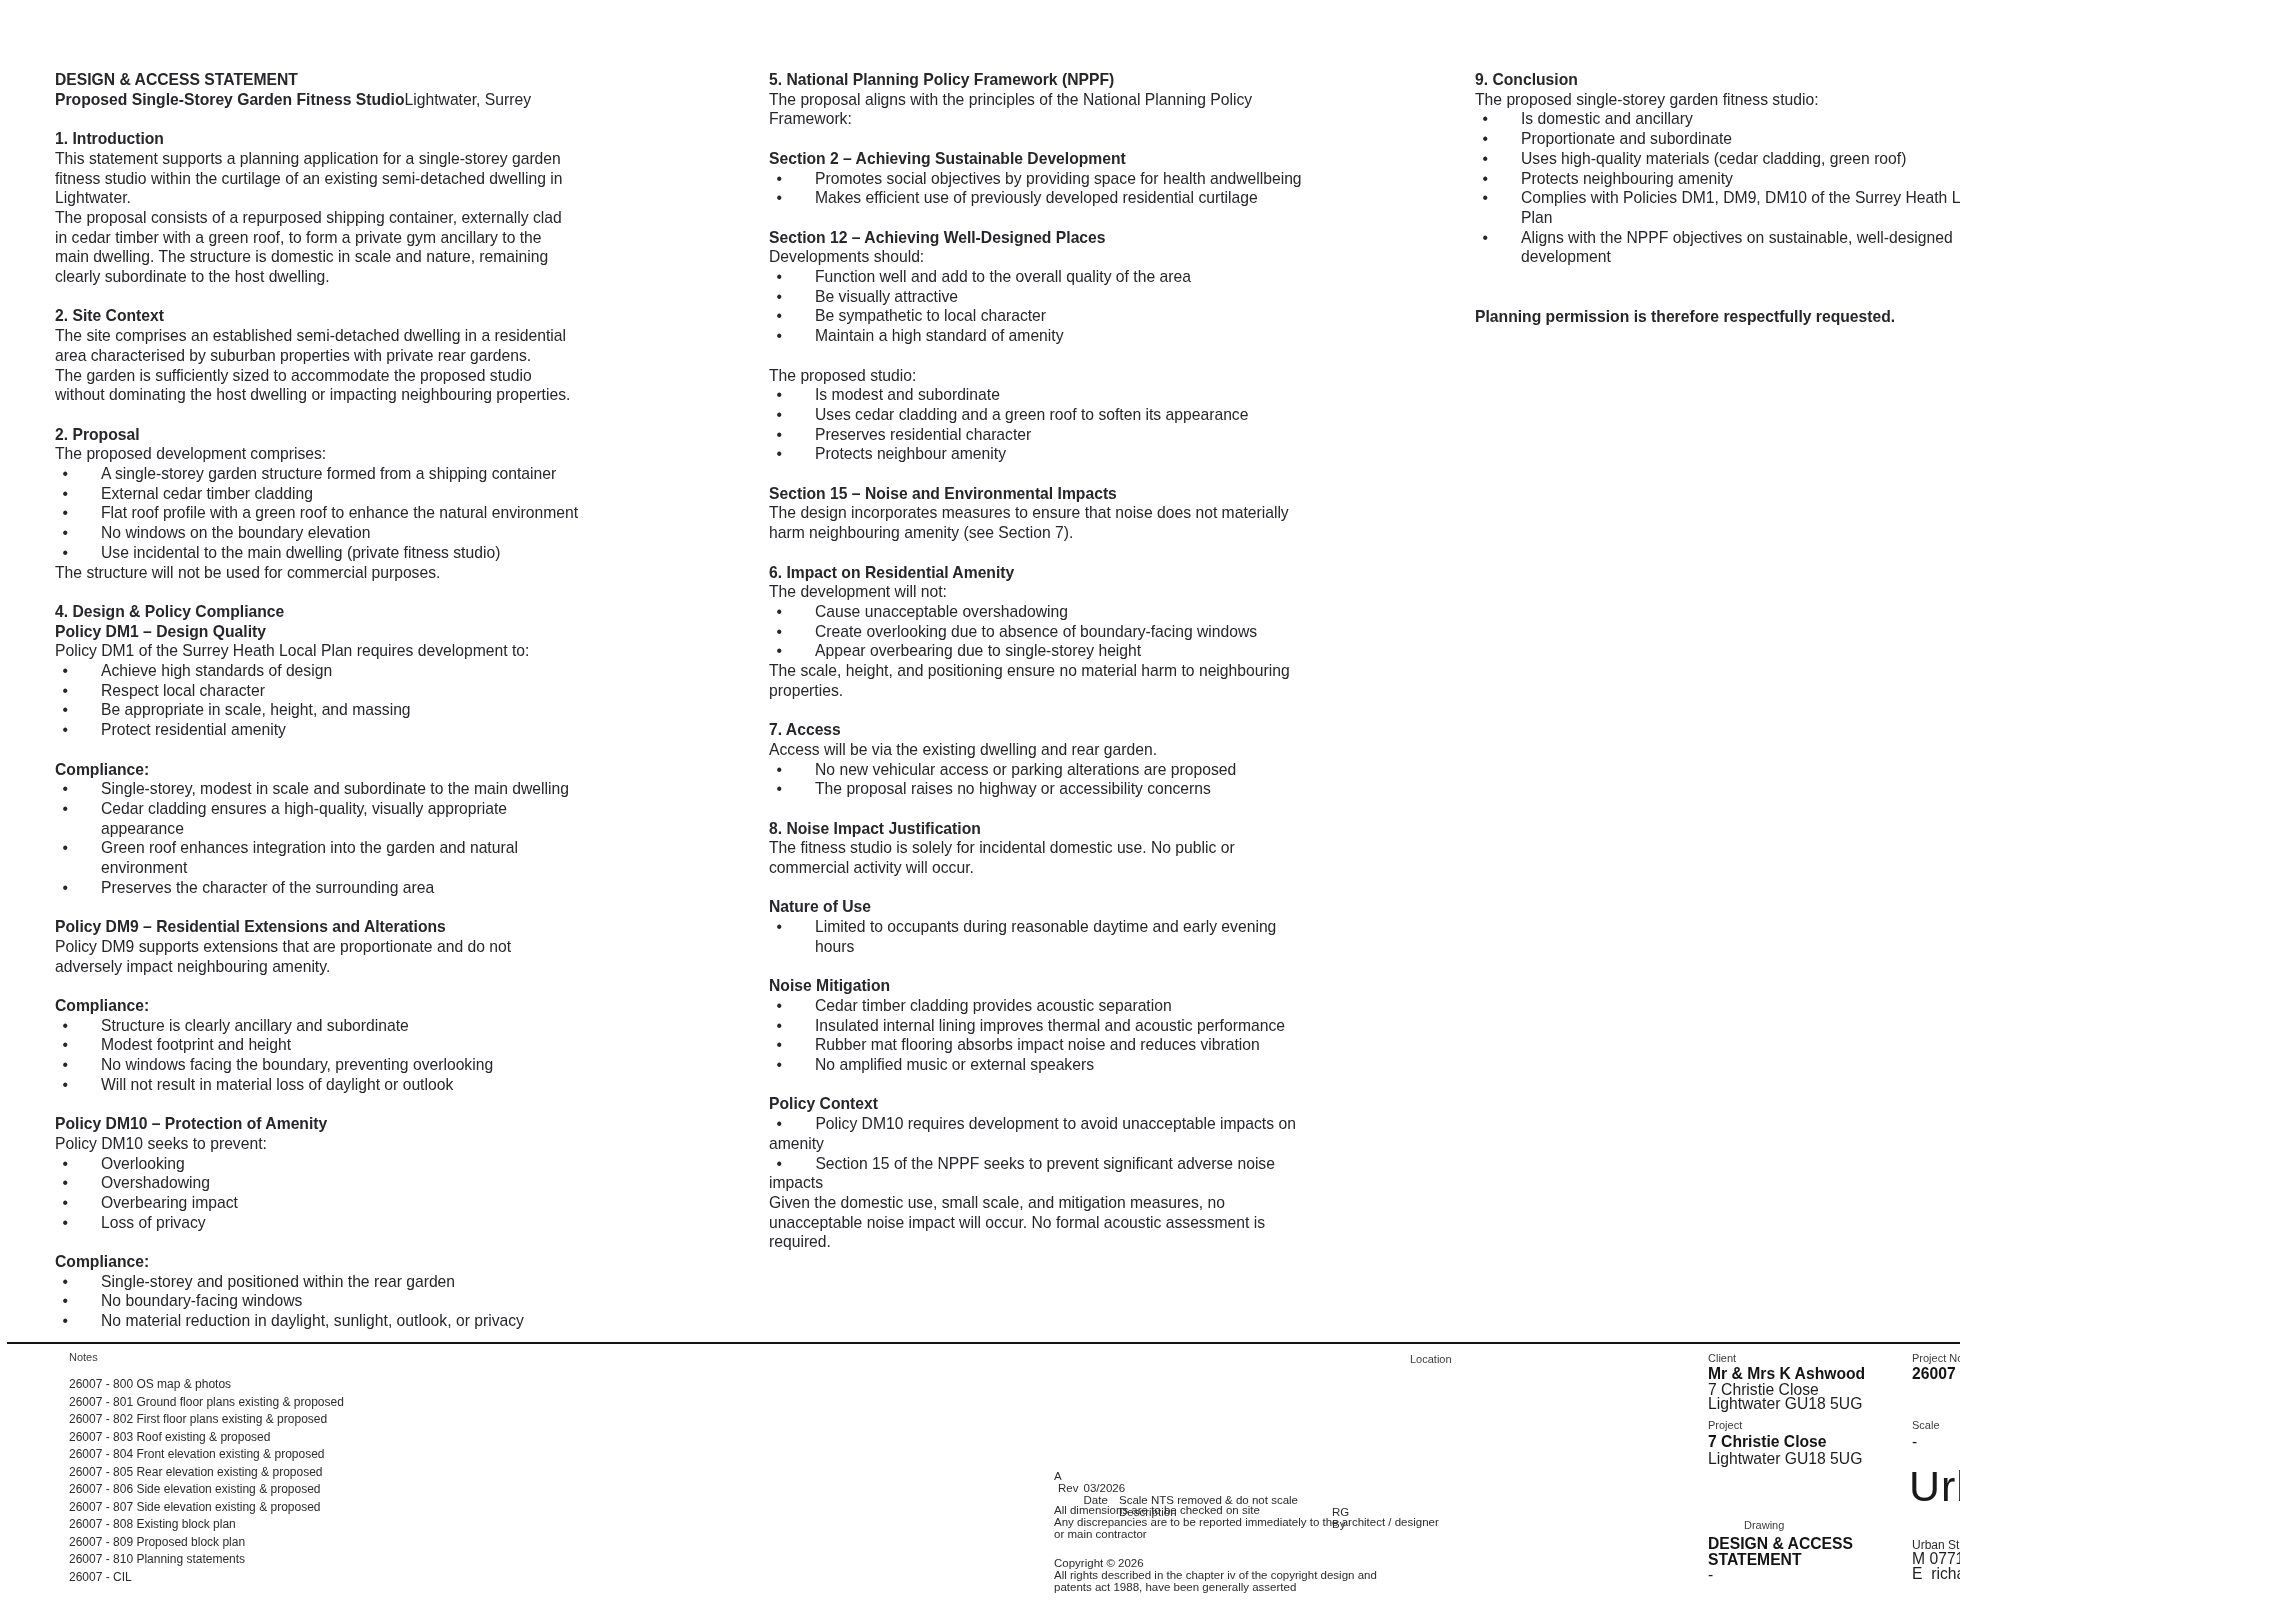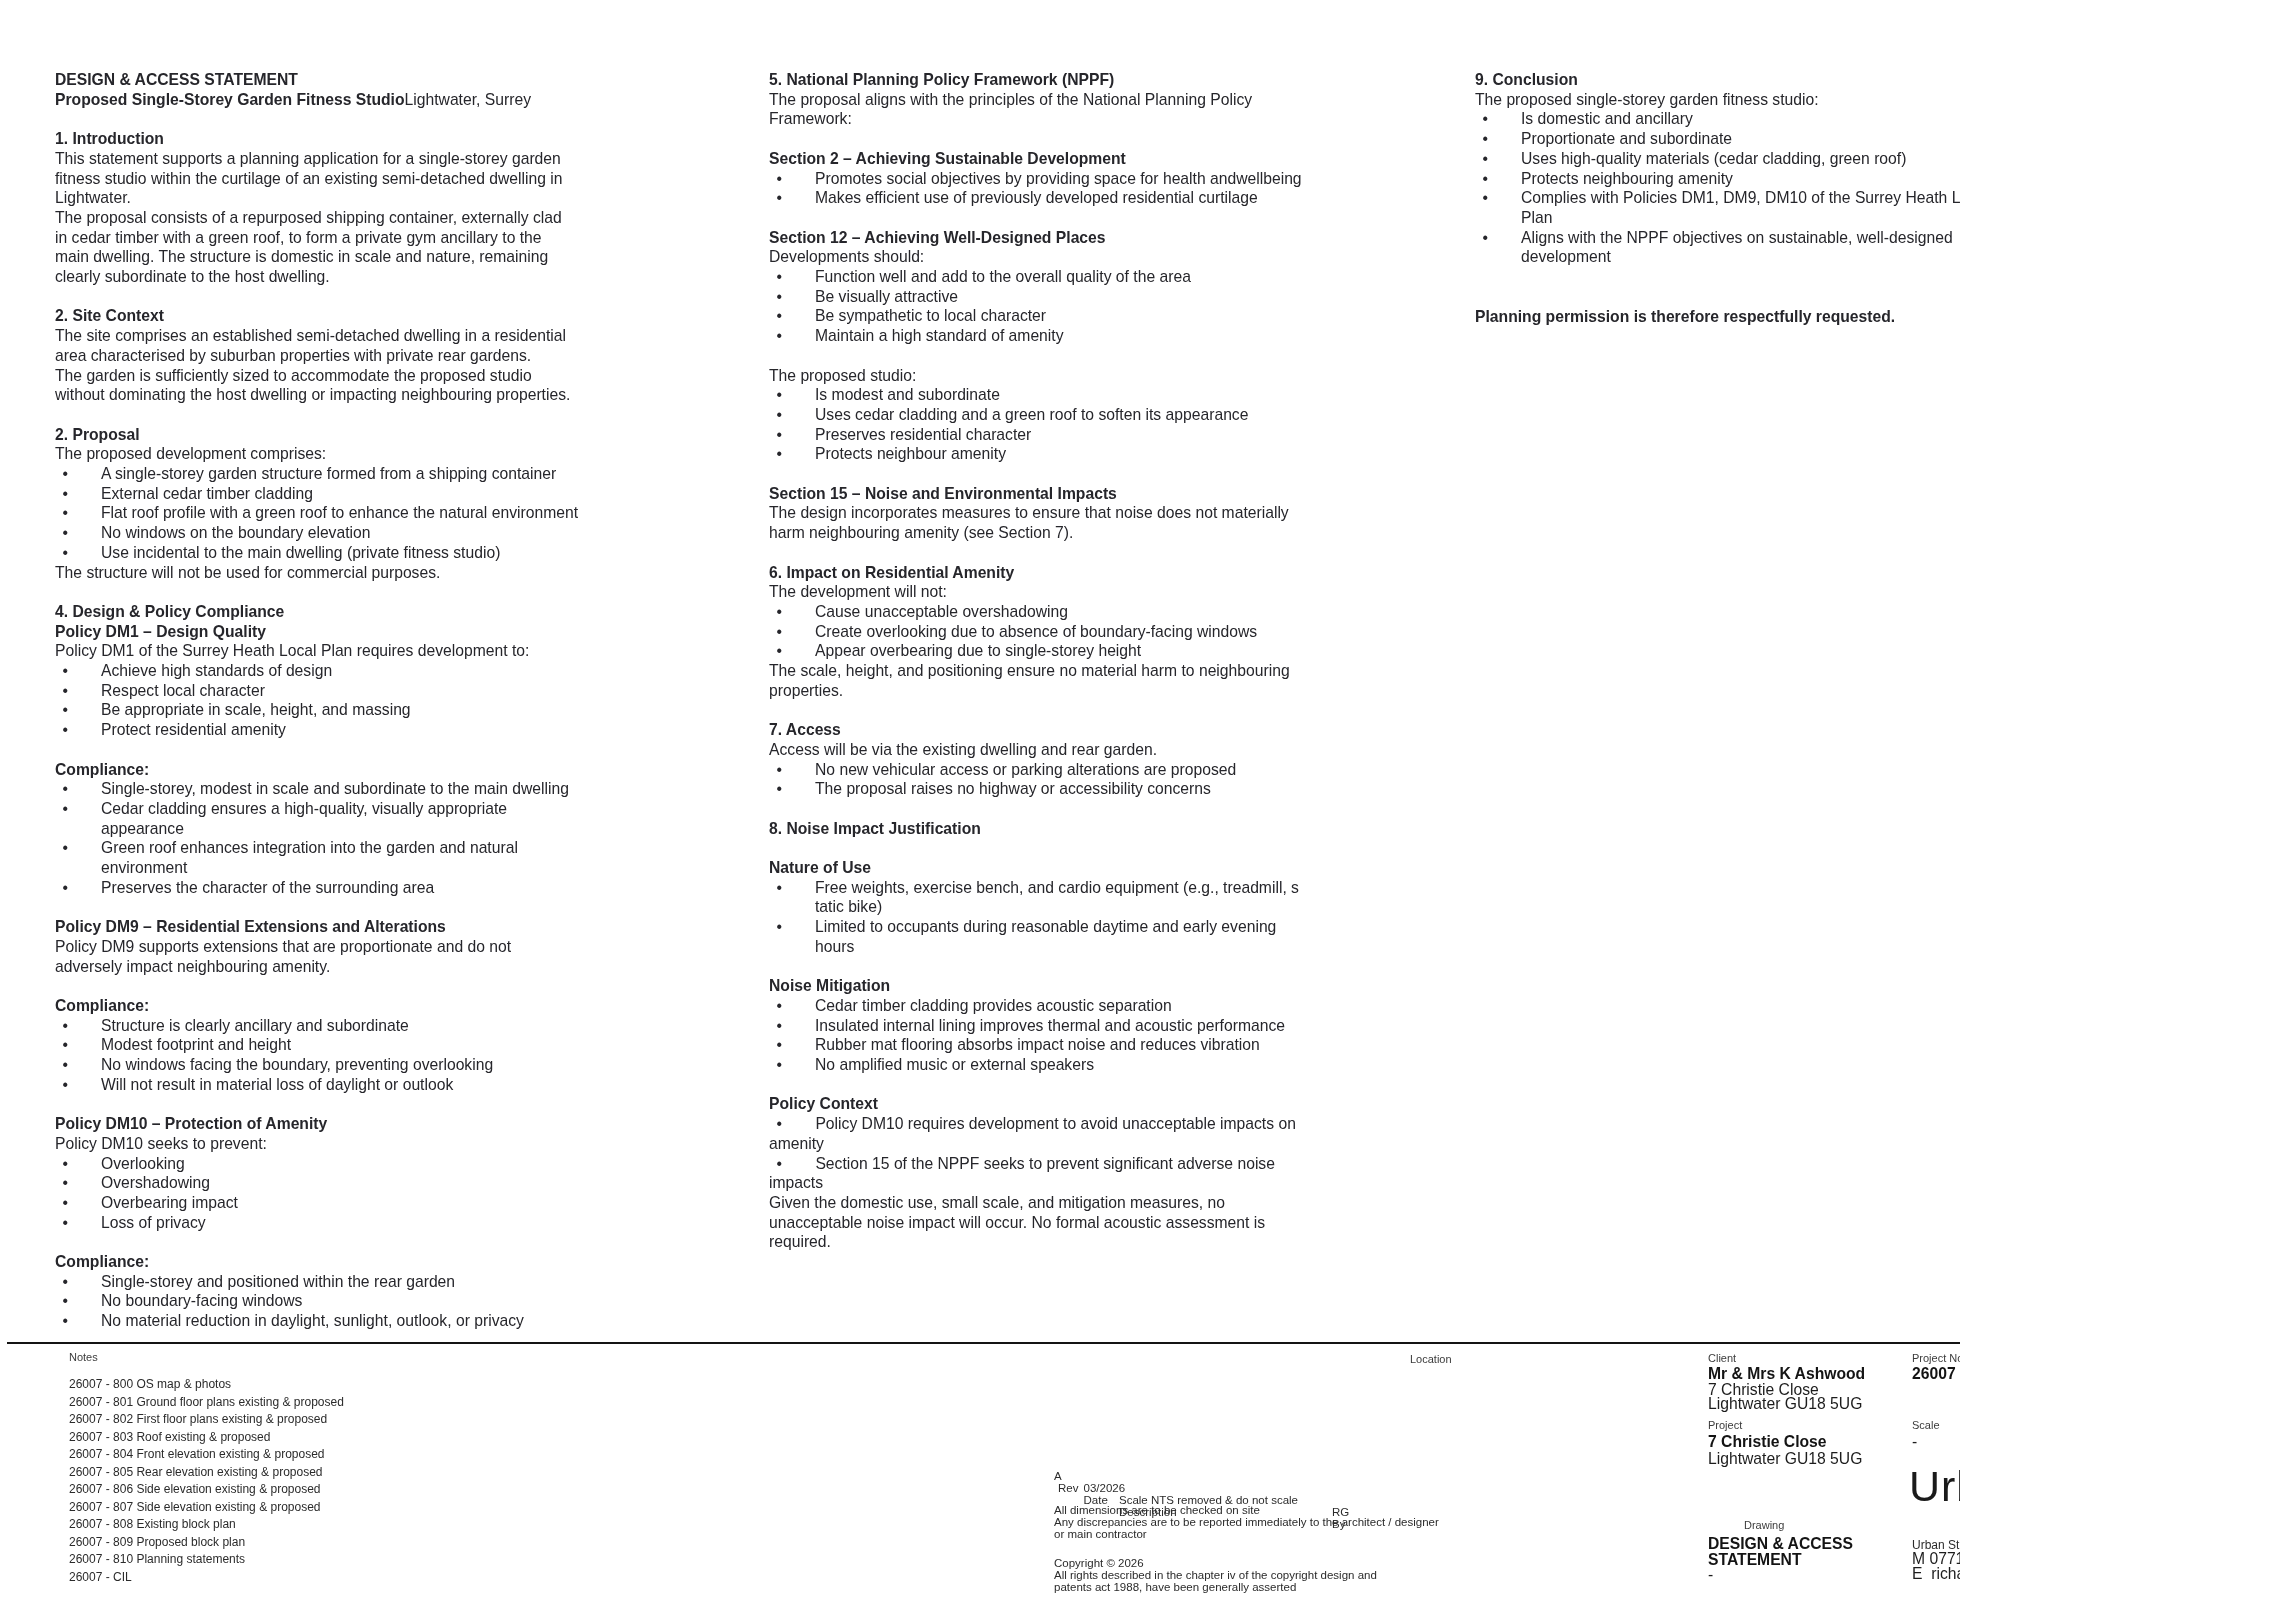--- a/index.html
+++ b/index.html
@@ -121,23 +121,23 @@
       <div class="blk li">Cause unacceptable overshadowing</div>
       <div class="blk li">Create overlooking due to absence of boundary-facing windows</div>
       <div class="blk li">Appear overbearing due to single-storey height</div>
       <div class="blk p">The scale, height, and positioning ensure no material harm to neighbouring
 properties.</div>
       <div class="blk hg">7. Access</div>
       <div class="blk p">Access will be via the existing dwelling and rear garden.</div>
       <div class="blk li">No new vehicular access or parking alterations are proposed</div>
       <div class="blk li">The proposal raises no highway or accessibility concerns</div>
       <div class="blk hg">8. Noise Impact Justification</div>
+      <div class="blk p">The fitness studio is solely for incidental domestic use. No public or
+commercial activity will occur.</div>
       <div class="blk hg">Nature of Use</div>
-      <div class="blk li">Free weights, exercise bench, and cardio equipment (e.g., treadmill, s
-tatic bike)</div>
       <div class="blk li">Limited to occupants during reasonable daytime and early evening
 hours</div>
       <div class="blk hg">Noise Mitigation</div>
       <div class="blk li">Cedar timber cladding provides acoustic separation</div>
       <div class="blk li">Insulated internal lining improves thermal and acoustic performance</div>
       <div class="blk li">Rubber mat flooring absorbs impact noise and reduces vibration</div>
       <div class="blk li">No amplified music or external speakers</div>
       <div class="blk hg">Policy Context</div>
       <div class="blk lw">Policy DM10 requires development to avoid unacceptable impacts on
 amenity</div>

